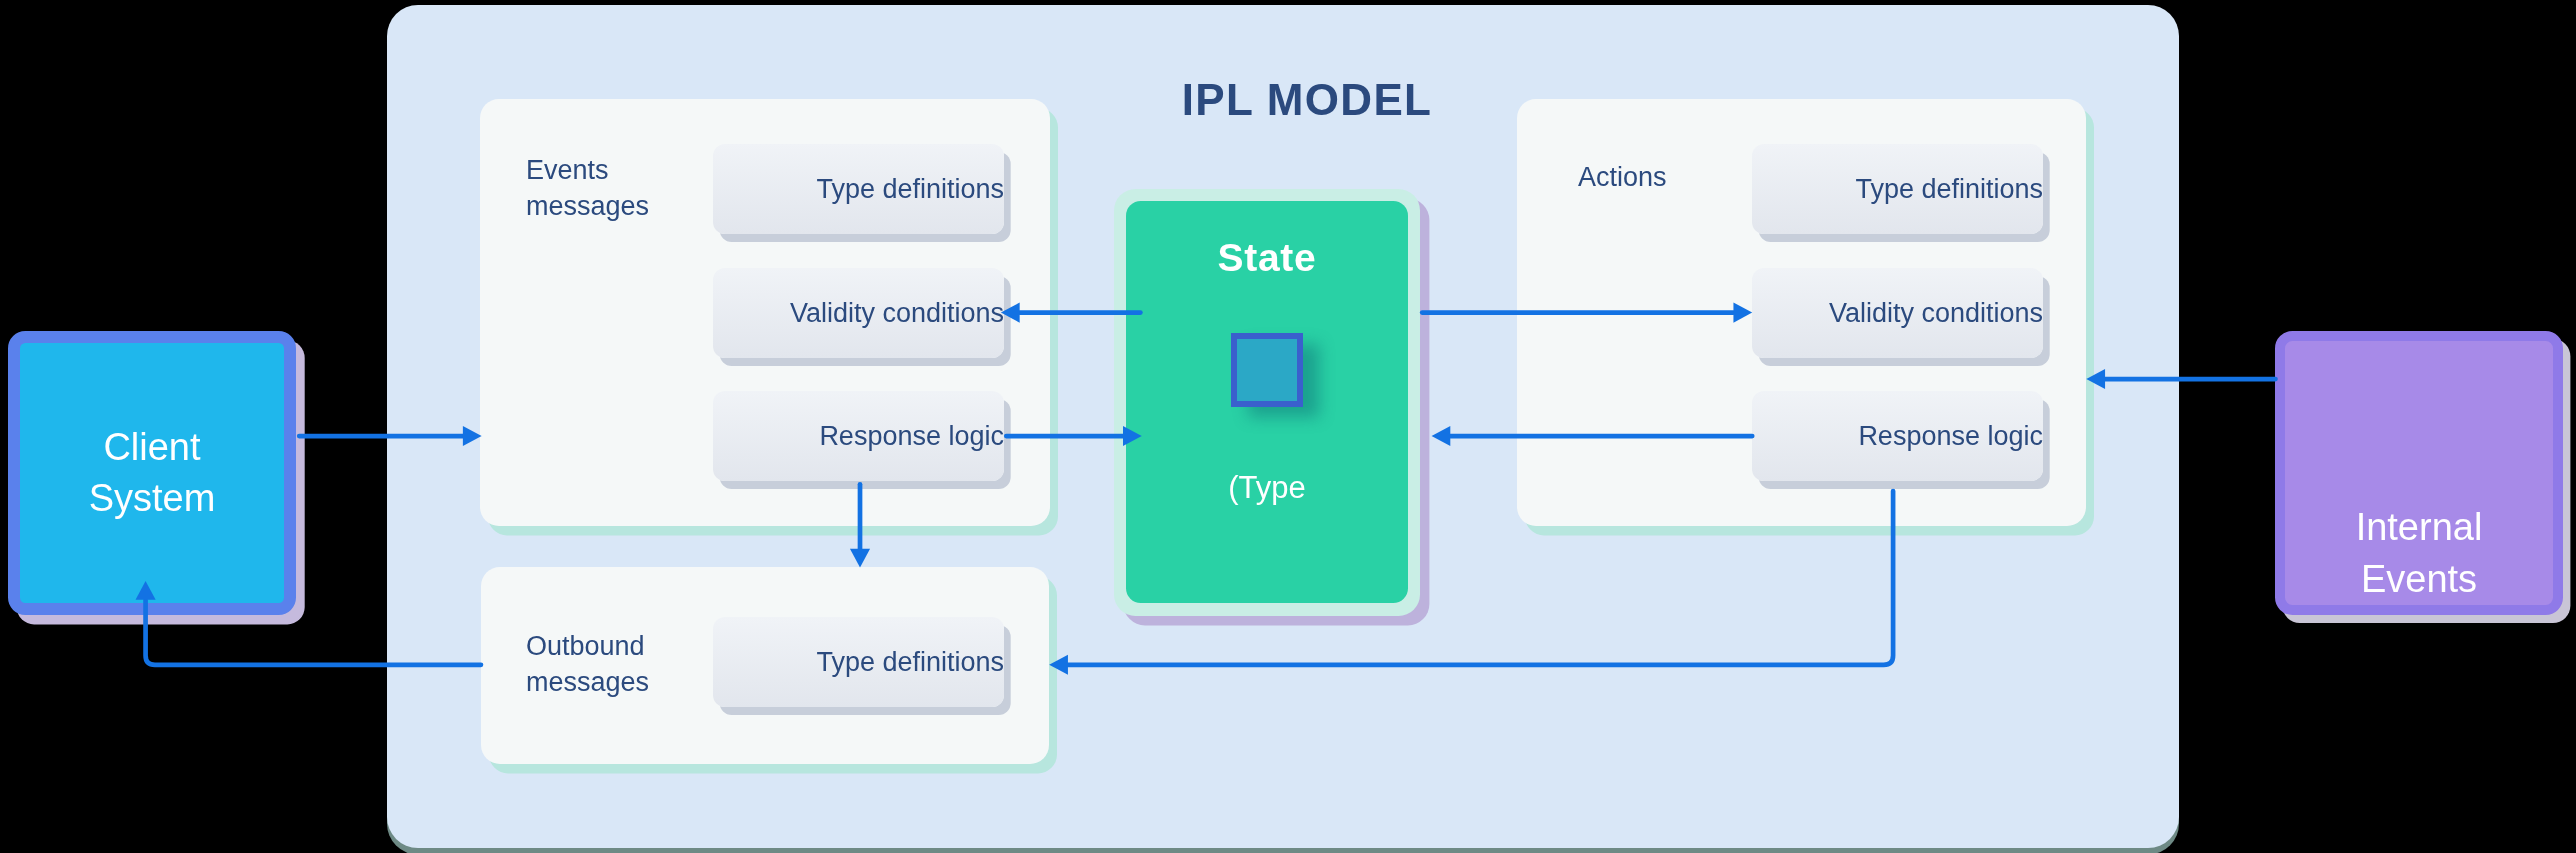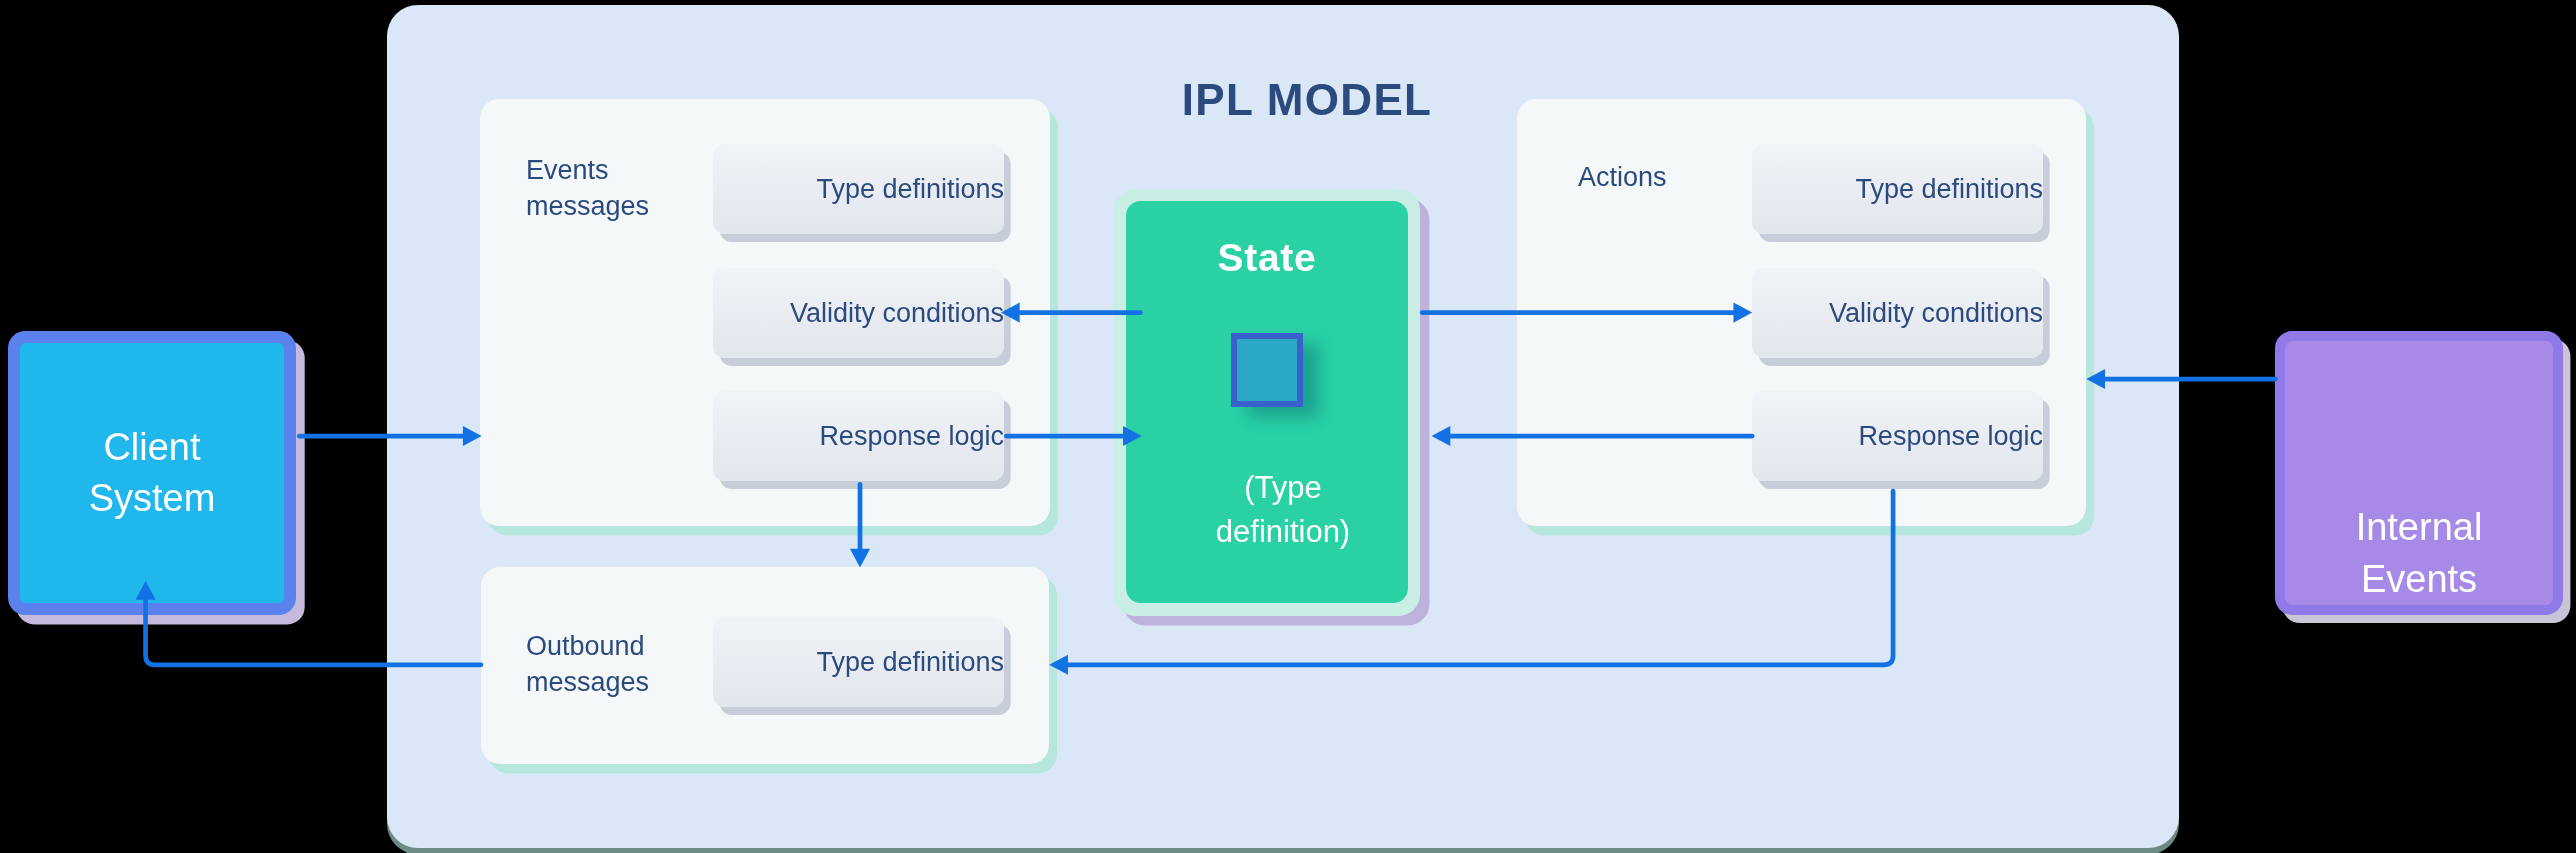--- a/index.html
+++ b/index.html
@@ -69,21 +69,21 @@
     font-size:39px;font-weight:600;letter-spacing:0.7px;
   }
   #state-icon{
     left:105px;top:132px;width:72px;height:74px;box-sizing:border-box;
     border:6.7px solid var(--state-icon-border);
     background:var(--state-icon-fill);
     box-shadow:17.4px 10.7px 14.8px rgba(12,104,116,.45);
   }
   #state-subtitle{
     left:0;top:265px;width:282px;text-align:center;
-    font-size:31px;font-weight:500;line-height:1.42;margin-left:16px;
+    font-size:31px;font-weight:500;line-height:1.42;
   }
   
   .side-box{
     width:288px;height:284px;border-radius:17.4px;box-sizing:border-box;
     display:flex;align-items:center;justify-content:center;text-align:center;
     color:var(--white);font-size:38px;font-weight:500;line-height:1.35;margin-top:44px;
   }
   #client-box{
     left:8px;top:287px;
     background:var(--client-fill);border:12px solid var(--client-border);
@@ -142,21 +142,20 @@
 <div class="abs chip chip-outbound">
   <span>Type definitions</span>
 </div>
 
 <div id="state-outer" class="abs">
   <div id="state-inner" class="abs">
     <div id="state-title" class="abs">State</div>
     <div id="state-icon" class="abs"></div>
     <div id="state-subtitle" class="abs">
       <div>(Type</div>
-      <div>definition)</div>
     </div>
   </div>
 </div>
 
 <div id="client-box" class="abs side-box">
   <div>
     <div>Client</div>
     <div>System</div>
   </div>
 </div>

